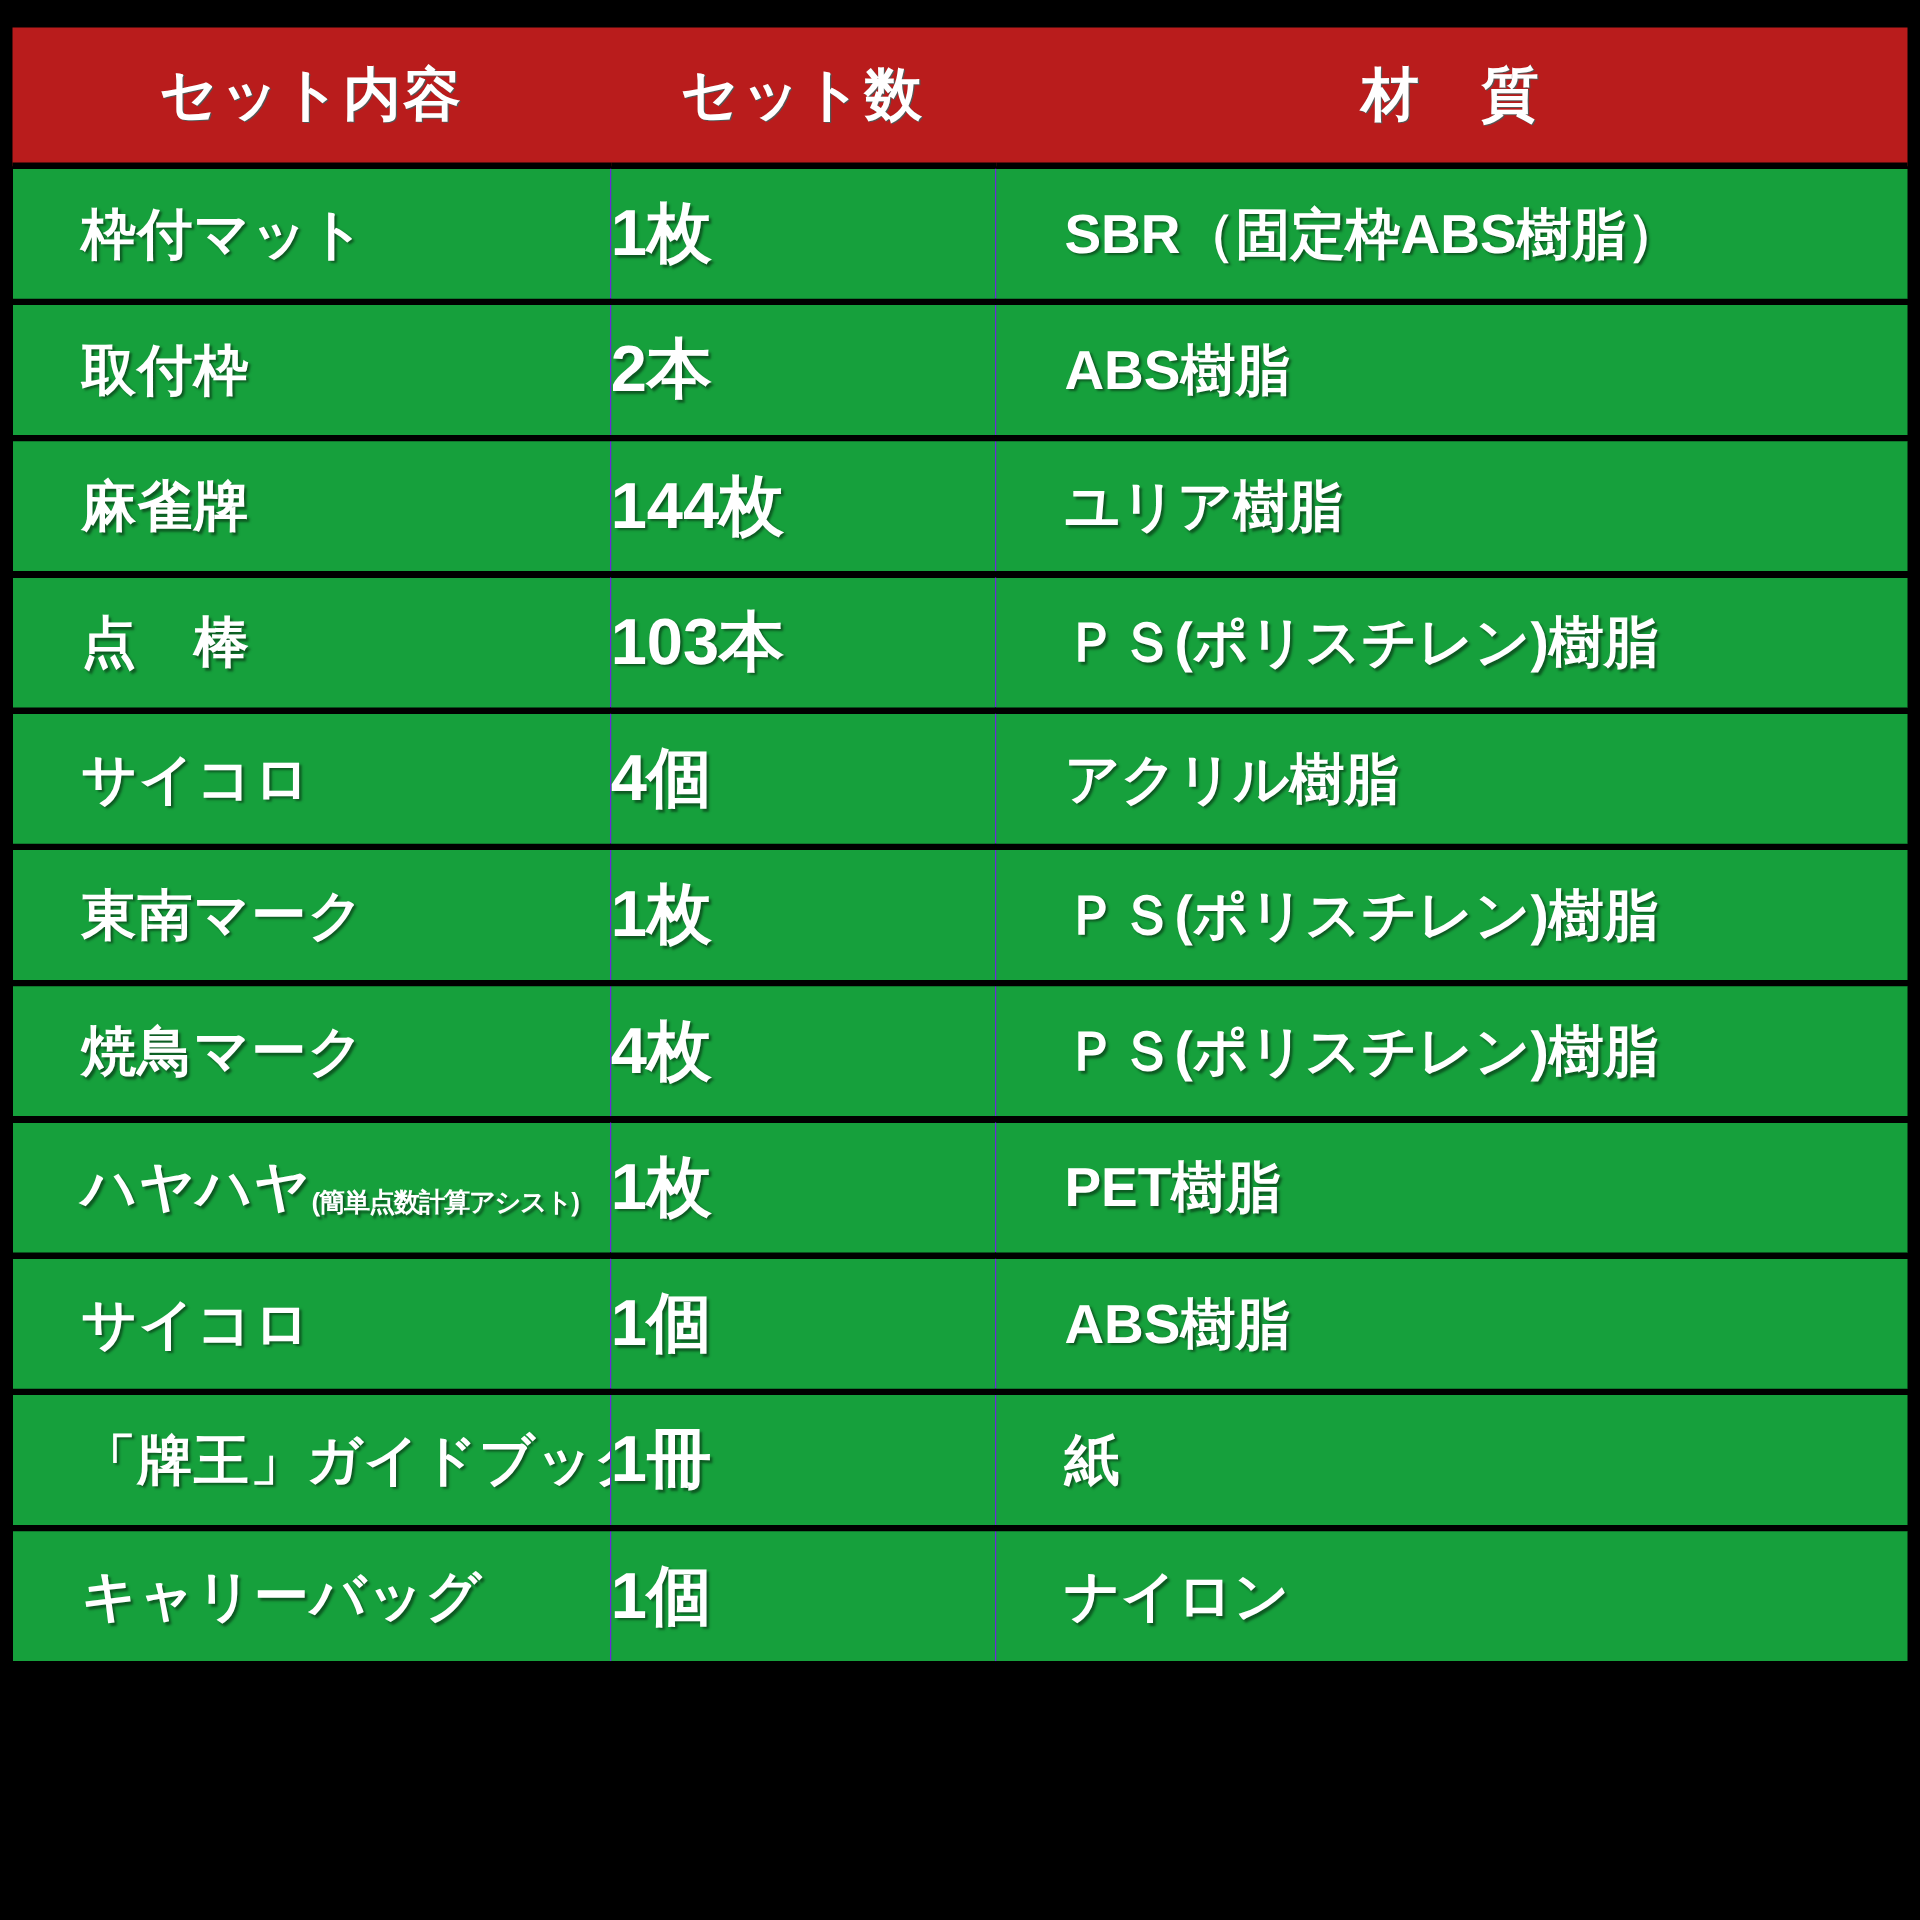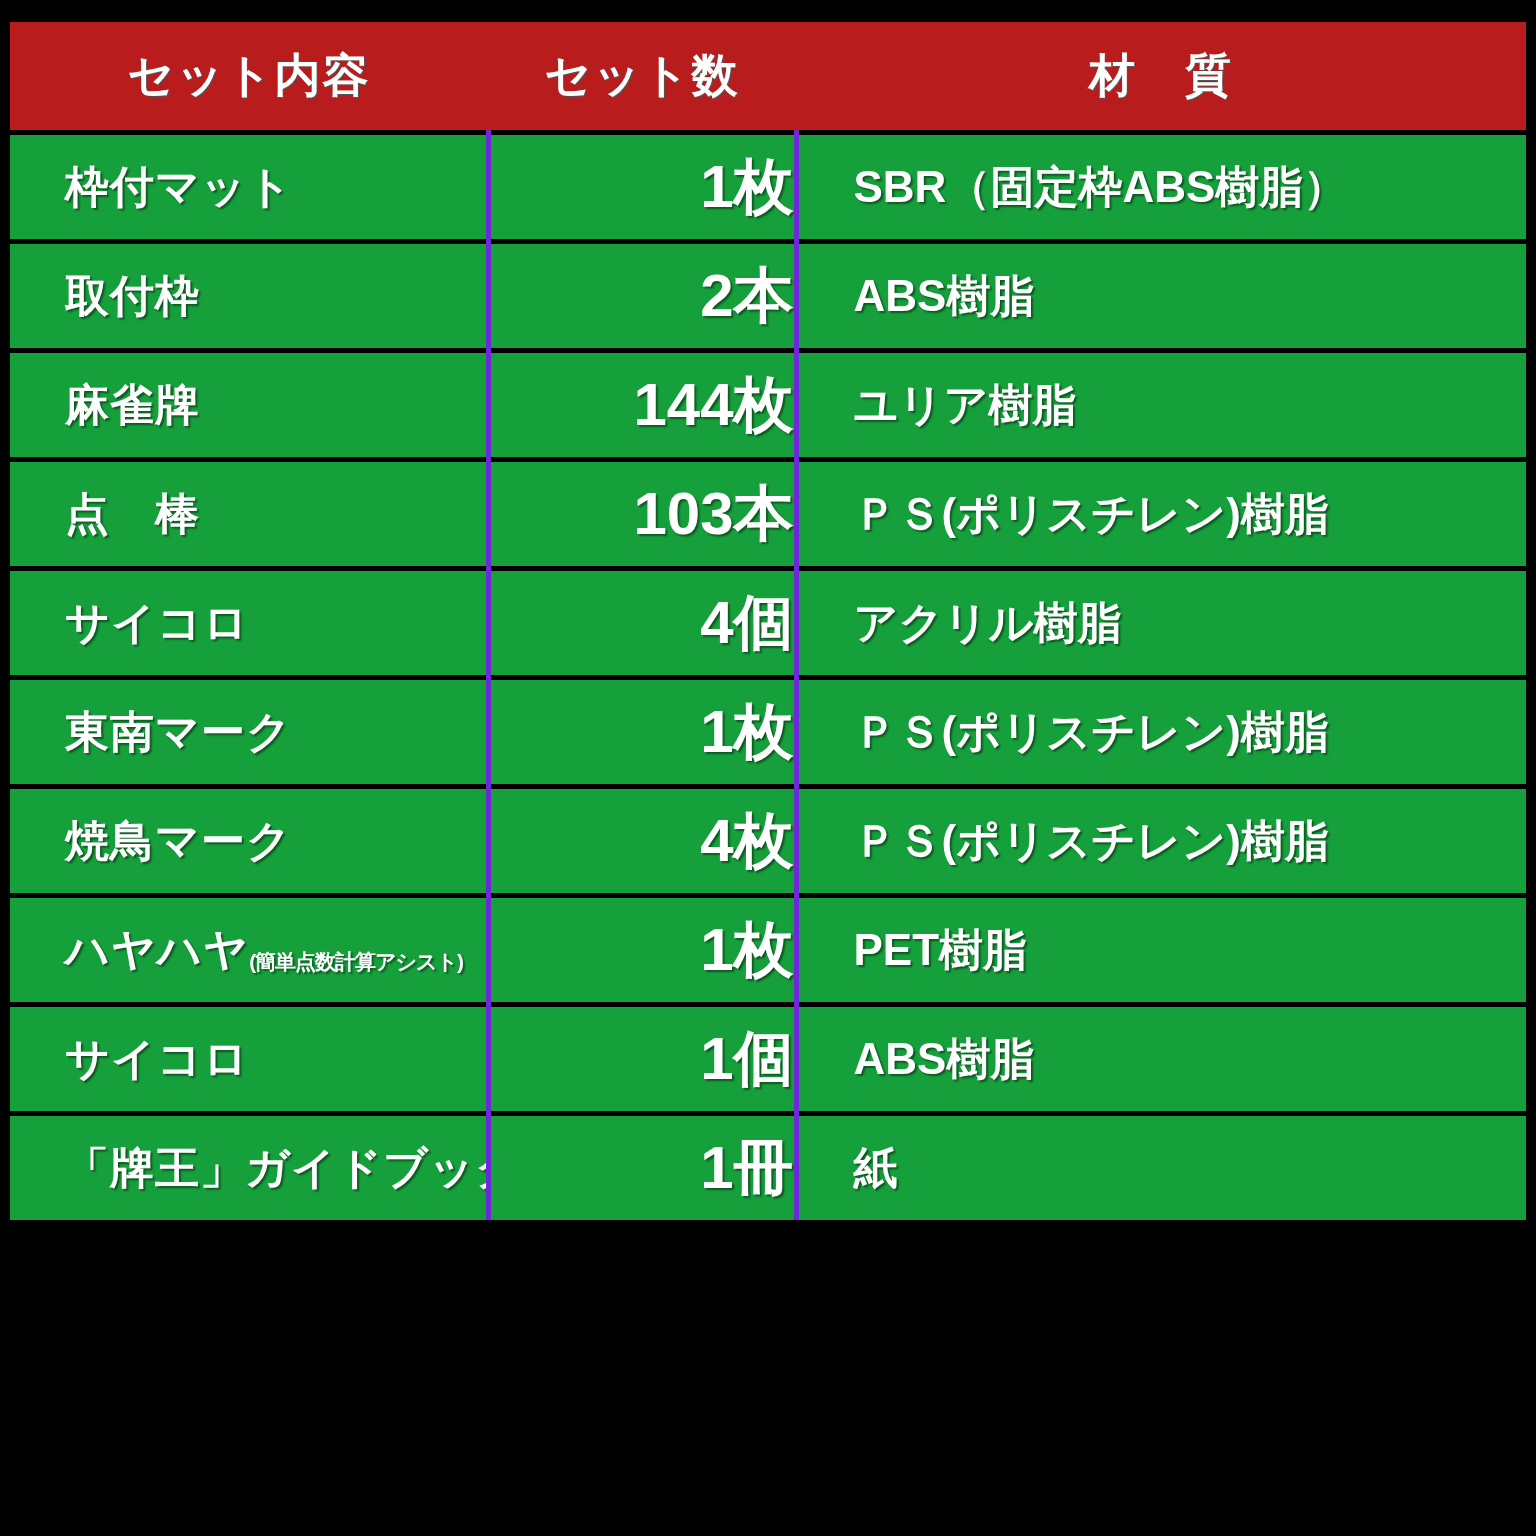--- a/index.html
+++ b/index.html
@@ -45,35 +45,35 @@
     border: none;
     text-shadow: 1px 1px 0 #555;
   }
   table.spec tbody td {
     background: #16a03c;
     color: #ffffff;
     height: 104px;
     padding: 0 0 0 0;
     vertical-align: middle;
     border-top: 5px solid #000000;
-    border-right: 5px solid #6d28d9;
+    border-right: 1px solid #6d28d9;
     font-weight: bold;
     text-shadow: 2px 2px 2px rgba(0,0,0,0.45);
     overflow: hidden;
     white-space: nowrap;
   }
   table.spec tbody tr td:first-child {
     border-left: none;
     padding-left: 55px;
     font-size: 44px;
     letter-spacing: 1px;
   }
   table.spec tbody tr td:nth-child(2) {
-    text-align: right;
-    font-size: 60px;
+    text-align: left;
+    font-size: 52px;
     padding: 0;
     letter-spacing: 0px;
   }
   table.spec tbody tr td:nth-child(3) {
     border-right: none;
     padding-left: 55px;
     font-size: 44px;
     letter-spacing: 0px;
   }
   table.spec tbody tr:last-child td {
@@ -152,15 +152,20 @@
       <tr>
         <td><span class="item-wrap">サイコロ</span><span class="sub"></span></td>
         <td>1個</td>
         <td>ABS樹脂</td>
       </tr>
       <tr>
         <td><span class="item-wrap">「牌王」ガイドブック</span><span class="sub"></span></td>
         <td>1冊</td>
         <td>紙</td>
       </tr>
+      <tr>
+        <td><span class="item-wrap">キャリーバッグ</span><span class="sub"></span></td>
+        <td>1個</td>
+        <td>ナイロン</td>
+      </tr>
     </tbody>
   </table>
 </div>
 
 </body></html>

